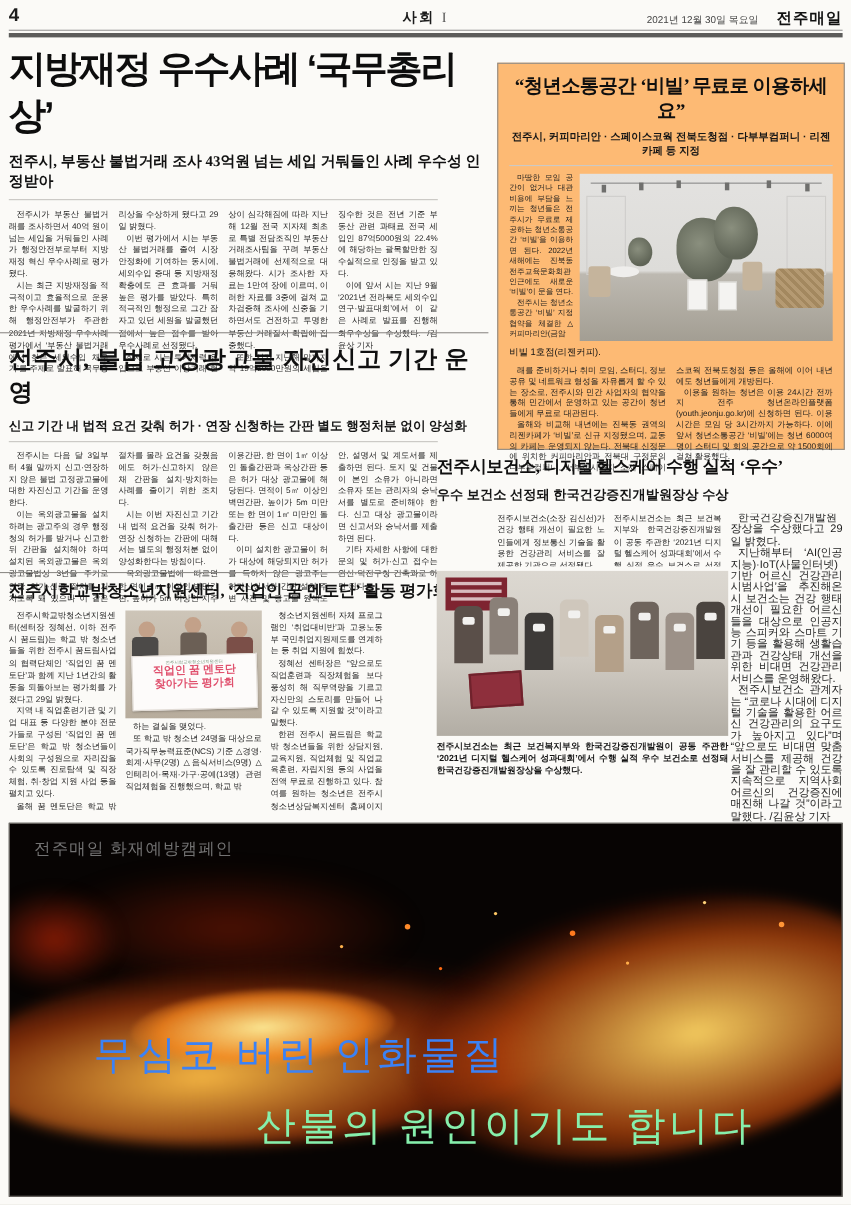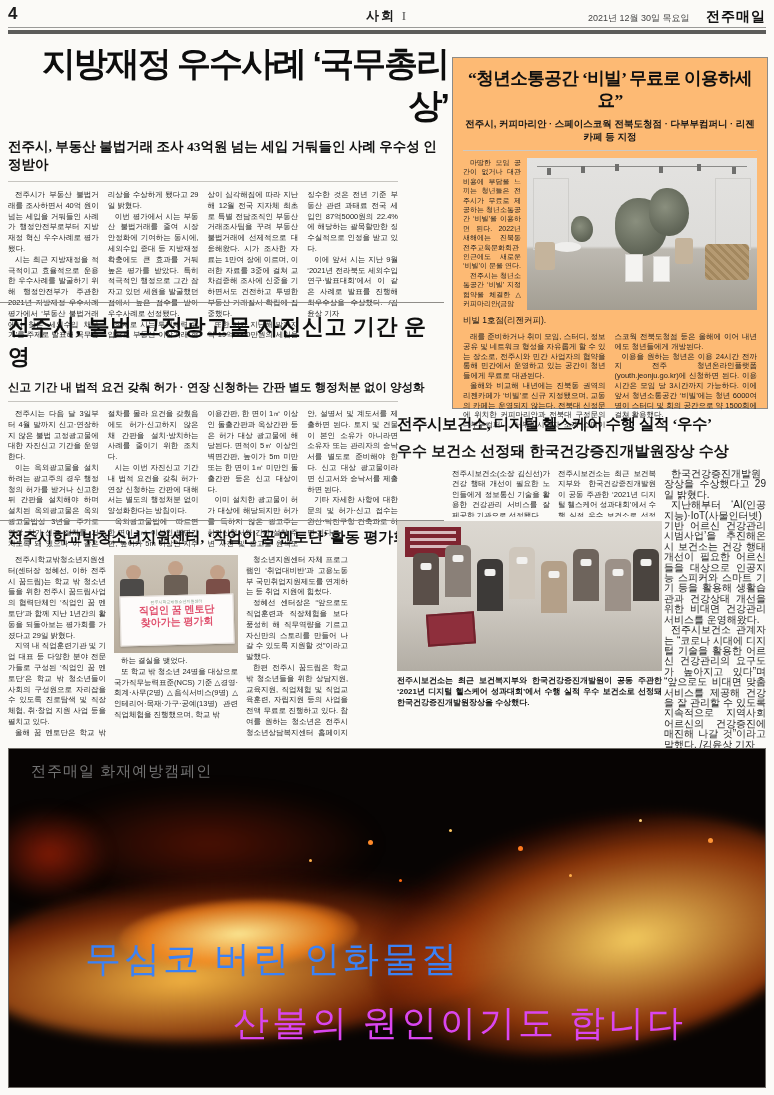--- a/index.html
+++ b/index.html
@@ -13,21 +13,21 @@
   .hdr .right{position:absolute;right:0;top:6px;font-size:9px;color:#444;}
   .hdr .masthead{font-size:14px;font-weight:bold;color:#111;margin-left:14px;letter-spacing:1px;}
   .rule-thin{position:absolute;left:8px;top:27px;width:758px;height:1px;background:#9a9a98;}
   .rule-thick{position:absolute;left:8px;top:30px;width:758px;height:4px;background:#5c5c5a;}
   
   .body-cols{column-gap:9px;font-size:7.5px;line-height:10.8px;text-align:justify;overflow:hidden;color:#222;}
   .para{margin:0;text-indent:7px;}
   .subrule{height:1px;background:#c7c5c0;}
   
   .art-main{position:absolute;left:8px;top:42px;width:440px;}
-  .art-main h1{margin:0 0 12px 0;font-size:34px;line-height:42px;font-weight:bold;letter-spacing:-2px;color:#0d0d0d;text-align:right;}
+  .art-main h1{margin:0 0 12px 0;font-size:34px;line-height:42px;font-weight:bold;letter-spacing:-2px;color:#0d0d0d;}
   .art-main .subhead{margin:0 0 7px 0;font-size:13.5px;font-weight:600;font-family:"Liberation Serif",serif;color:#111;}
   .art-main .body-cols{margin-top:8px;width:390px;height:162px;column-count:4;}
   .hr1{position:absolute;left:0;top:302px;width:444px;height:1px;background:#8f8d89;}
   
   .art-sign{position:absolute;left:8px;top:312px;width:440px;}
   .art-sign h2{margin:0;font-size:22px;font-weight:600;font-family:"Liberation Serif","DejaVu Serif",serif;letter-spacing:0.5px;color:#101010;}
   .art-sign .subhead{margin:8px 0 6px 0;font-size:11.5px;font-weight:bold;color:#151515;}
   .art-sign .body-cols{margin-top:7px;width:390px;height:150px;column-count:4;}
   .hr2{position:absolute;left:0;top:520px;width:444px;height:1px;background:#8f8d89;}
   
@@ -60,21 +60,21 @@
   .bibil-photo .pot{position:absolute;background:#f4f3f1;border:1px solid #d8d6d2;}
   .bibil-photo .chair{position:absolute;background:#c5b49c;border-radius:3px;}
   .bibil-photo .table{position:absolute;background:#efeeec;border-radius:50%;}
   .bibil-photo .wicker{position:absolute;background:repeating-linear-gradient(45deg,#b59a72 0 3px,#a3885f 3px 6px);border-radius:4px;}
   .bibil-caption{margin:5px 0 0 0;font-size:8.5px;font-weight:normal;color:#111;}
   .bibil-body{margin-top:5px;height:104px;column-count:2;column-gap:9px;font-size:7.5px;line-height:9.8px;text-align:justify;overflow:hidden;}
   
   .art-health{position:absolute;left:452px;top:414px;width:316px;}
   .art-health h2{margin:0 0 0 -55px;width:372px;font-size:15.5px;font-weight:600;letter-spacing:-0.5px;white-space:nowrap;
                  font-family:"Liberation Serif","DejaVu Serif",serif;color:#0f0f0f;}
-  .art-health .subhead{margin:7px 0 8px -55px;font-size:15px;font-weight:bold;color:#151515;}
+  .art-health .subhead{margin:7px 0 8px -55px;font-size:12px;font-weight:bold;color:#151515;}
   .health-row{display:flex;gap:8px;}
   .health-left{width:204px;}
   .health-minis{display:flex;gap:8px;}
   .health-mini{width:98px;height:48px;overflow:hidden;font-size:7.5px;line-height:10.4px;text-align:justify;}
   .health-photo{position:relative;width:265px;height:150px;margin:4px 0 0 -55px;overflow:hidden;
                 background:linear-gradient(#dcd8d1 0%,#cfcac2 55%,#b2ada4 100%);}
   .health-photo .sign{position:absolute;left:8px;top:6px;width:56px;height:30px;background:#7e2430;}
   .health-photo .sign i{display:block;height:3px;margin:4px 5px 0 5px;background:#d8b9bd;}
   .health-photo .person{position:absolute;}
   .health-photo .person .hd{width:16px;height:16px;border-radius:50%;background:#c9a68b;margin:0 auto;}
@@ -91,21 +91,21 @@
   .f1{left:-40px;top:120px;width:560px;height:170px;background:radial-gradient(ellipse at 38% 62%,rgba(255,190,70,.95),rgba(214,72,12,.55) 45%,rgba(80,15,2,.25) 65%,transparent 75%);transform:rotate(-4deg);}
   .f2{right:-60px;top:70px;width:460px;height:230px;background:radial-gradient(ellipse at 58% 55%,rgba(255,214,100,.95),rgba(224,84,14,.6) 48%,rgba(90,18,2,.3) 68%,transparent 78%);transform:rotate(-10deg);}
   .f3{left:30px;top:40px;width:340px;height:110px;background:radial-gradient(ellipse,rgba(150,30,4,.5),transparent 70%);filter:blur(10px);}
   .f4{left:110px;top:150px;width:240px;height:70px;background:radial-gradient(ellipse,rgba(255,236,150,.95),rgba(255,140,30,.7) 55%,transparent 75%);filter:blur(2px);transform:rotate(-3deg);}
   .f5{left:-20px;top:60px;width:120px;height:90px;background:radial-gradient(ellipse,rgba(200,40,8,.65),transparent 72%);filter:blur(7px);}
   .embers{position:absolute;left:300px;top:110px;width:3px;height:3px;border-radius:50%;background:#ffb24d;
           box-shadow:60px -18px 0 1px #ff8a2a,140px -30px 0 #ffc964,210px -12px 0 1px #ff7a1e,330px -40px 0 #ffd27a,400px -20px 0 1px #ff9536,90px 20px 0 #ff6a12,260px 15px 0 #ffae4a;}
   .campaign .line1{position:absolute;left:76px;top:186px;font-family:"Liberation Serif","DejaVu Serif",serif;
                    font-size:36px;color:#3b82f6;letter-spacing:3px;z-index:6;}
   .campaign .line2{position:absolute;left:224px;top:250px;font-family:"Liberation Serif","DejaVu Serif",serif;
-                   font-size:36px;color:#d946ef;letter-spacing:3px;z-index:6;}
+                   font-size:36px;color:#86efac;letter-spacing:3px;z-index:6;}
 </style>
 </head>
 <body>
 
 <div class="page">
 
   <div class="hdr">
     <span class="pnum">4</span>
     <span class="section">
       <span>사회</span>

